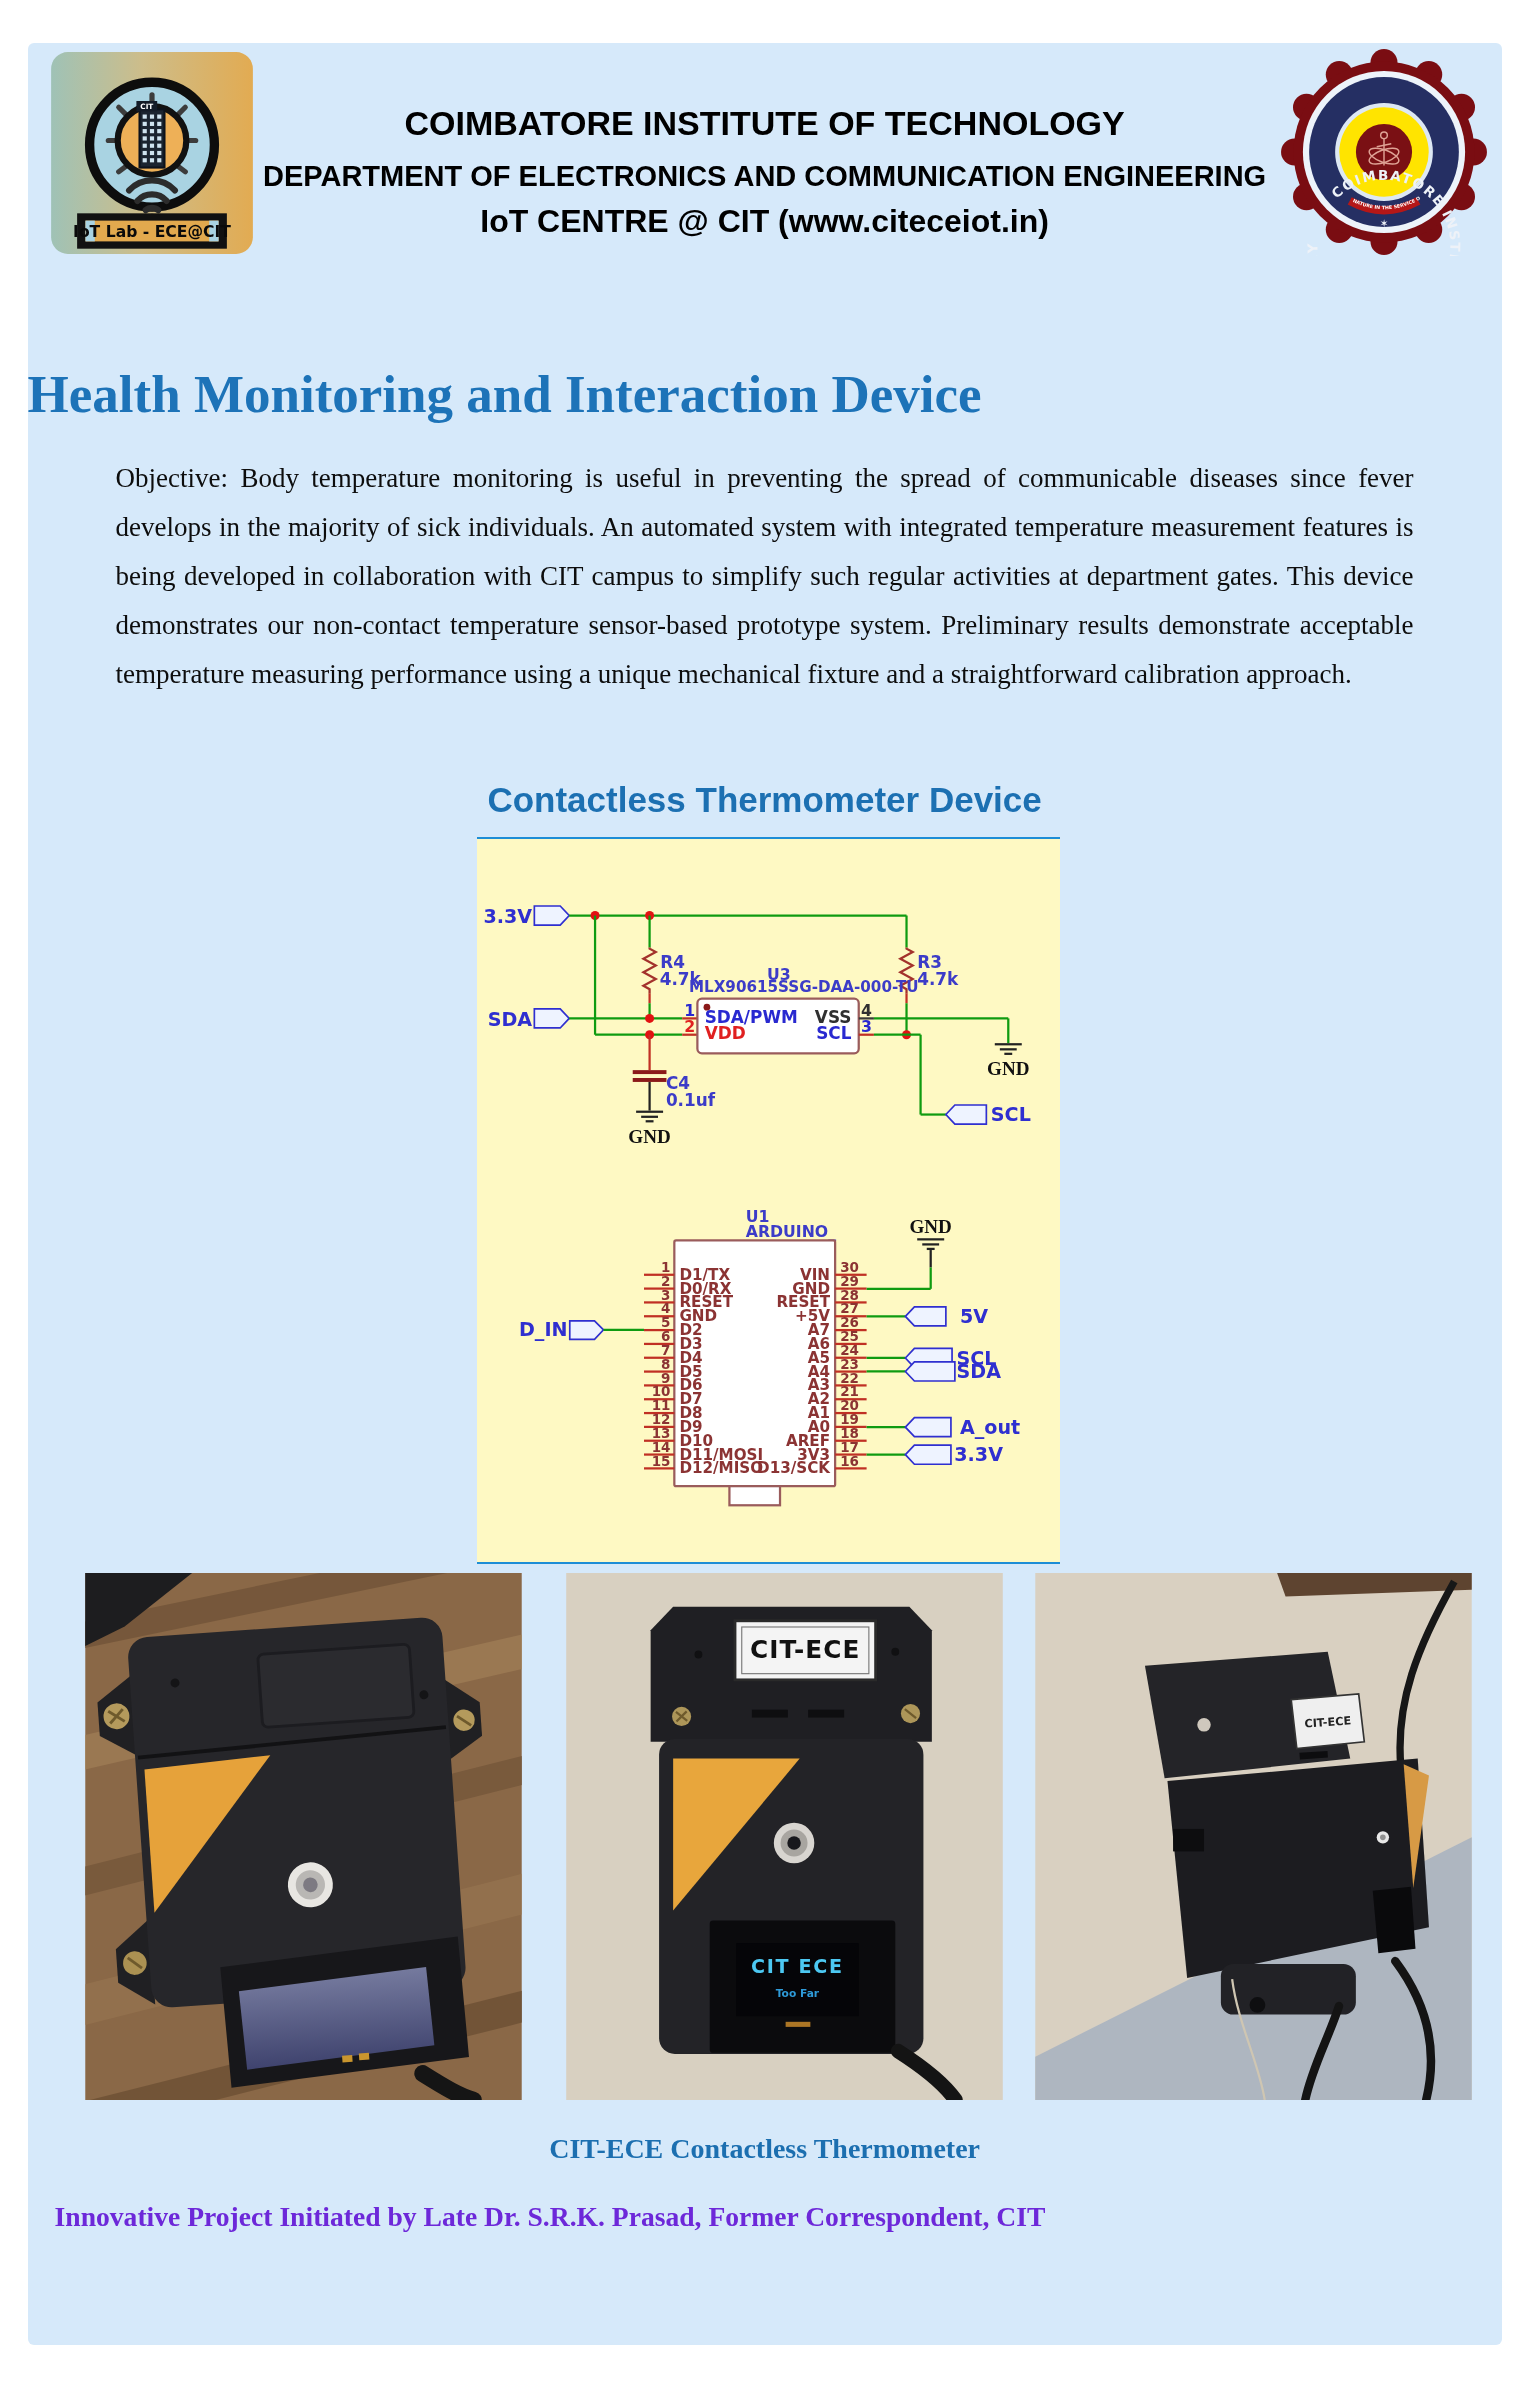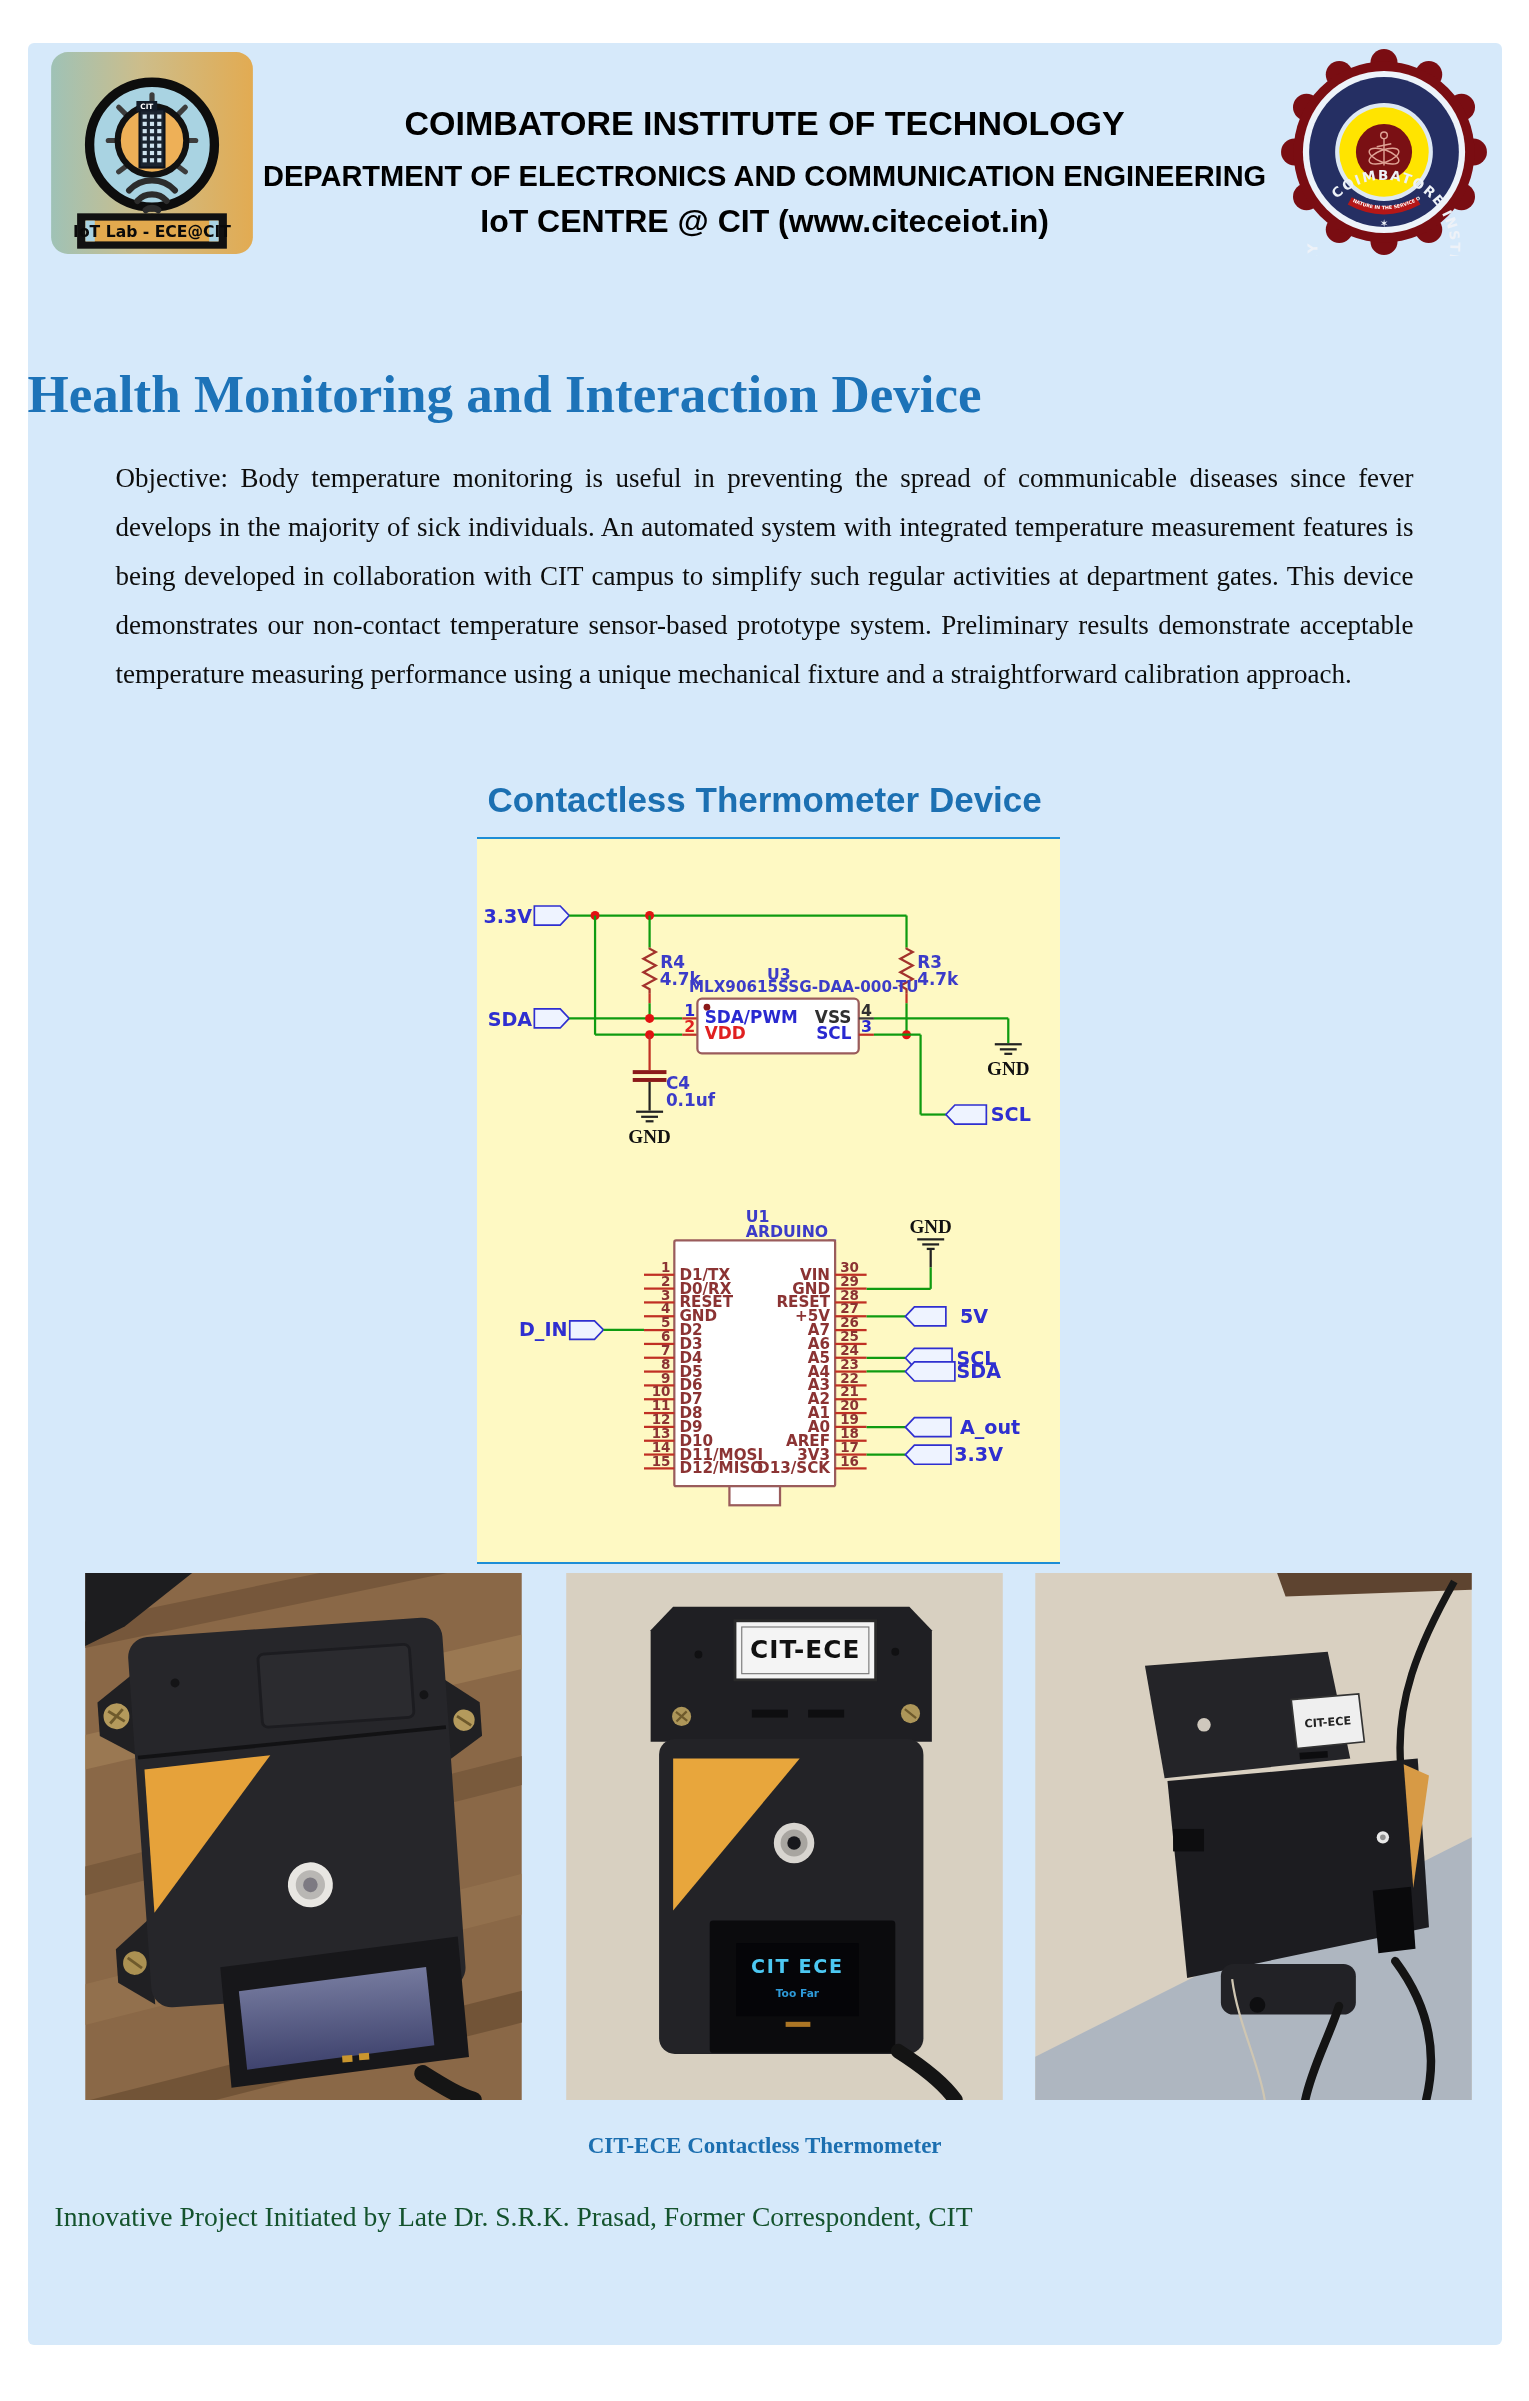--- a/index.html
+++ b/index.html
@@ -57,26 +57,26 @@
   .pinK{fill:#303030;font-weight:700;}
   .ard{fill:#8b3333;font-weight:700;}
   .chip{fill:#ffffff;stroke:#9a5c5c;stroke-width:4;}
   
   .photo{position:absolute;top:1530px;width:437px;height:527px;overflow:hidden;}
   .photo1{left:57px;}.photo2{left:538px;}.photo3{left:1007px;}
   
   .caption{
     position:absolute;left:0;right:0;top:2090px;height:47px;text-align:center;
     font-family:"Liberation Serif","DejaVu Serif",serif;font-weight:bold;
-    font-size:23px;color:#1c6fb0;
+    font-size:28px;color:#1c6fb0;
   }
   .credits{
     position:absolute;left:27px;right:34px;top:2154px;
-    font-family:"Liberation Serif","DejaVu Serif",serif;font-weight:normal;
-    font-size:27.6px;line-height:39px;color:#14532d;
+    font-family:"Liberation Serif","DejaVu Serif",serif;font-weight:bold;
+    font-size:27.6px;line-height:39px;color:#6d28d9;
   }
   .credits .patent{margin-top:73px;}
 </style>
 </head>
 <body>
 
 <div class="panel">
 
   <svg class="iot-logo" viewBox="0 0 200 200">
     <defs>

